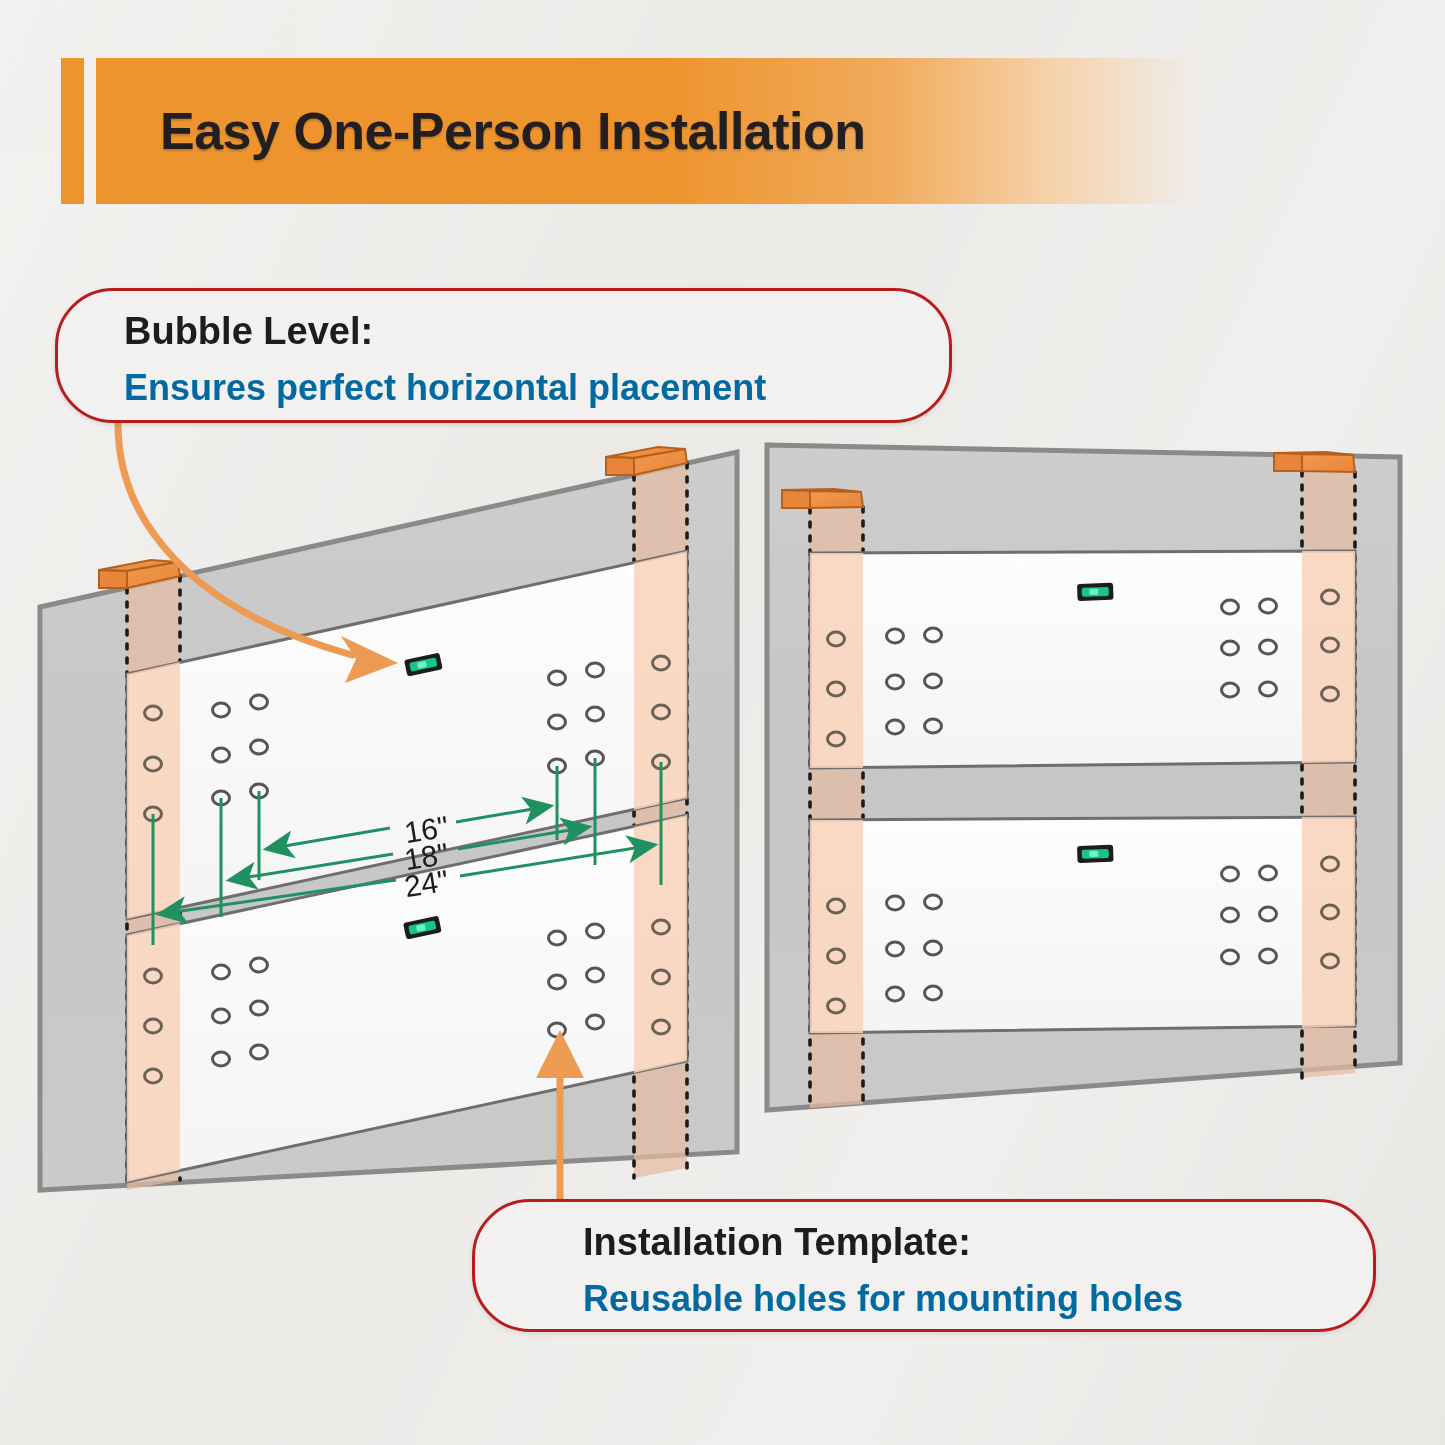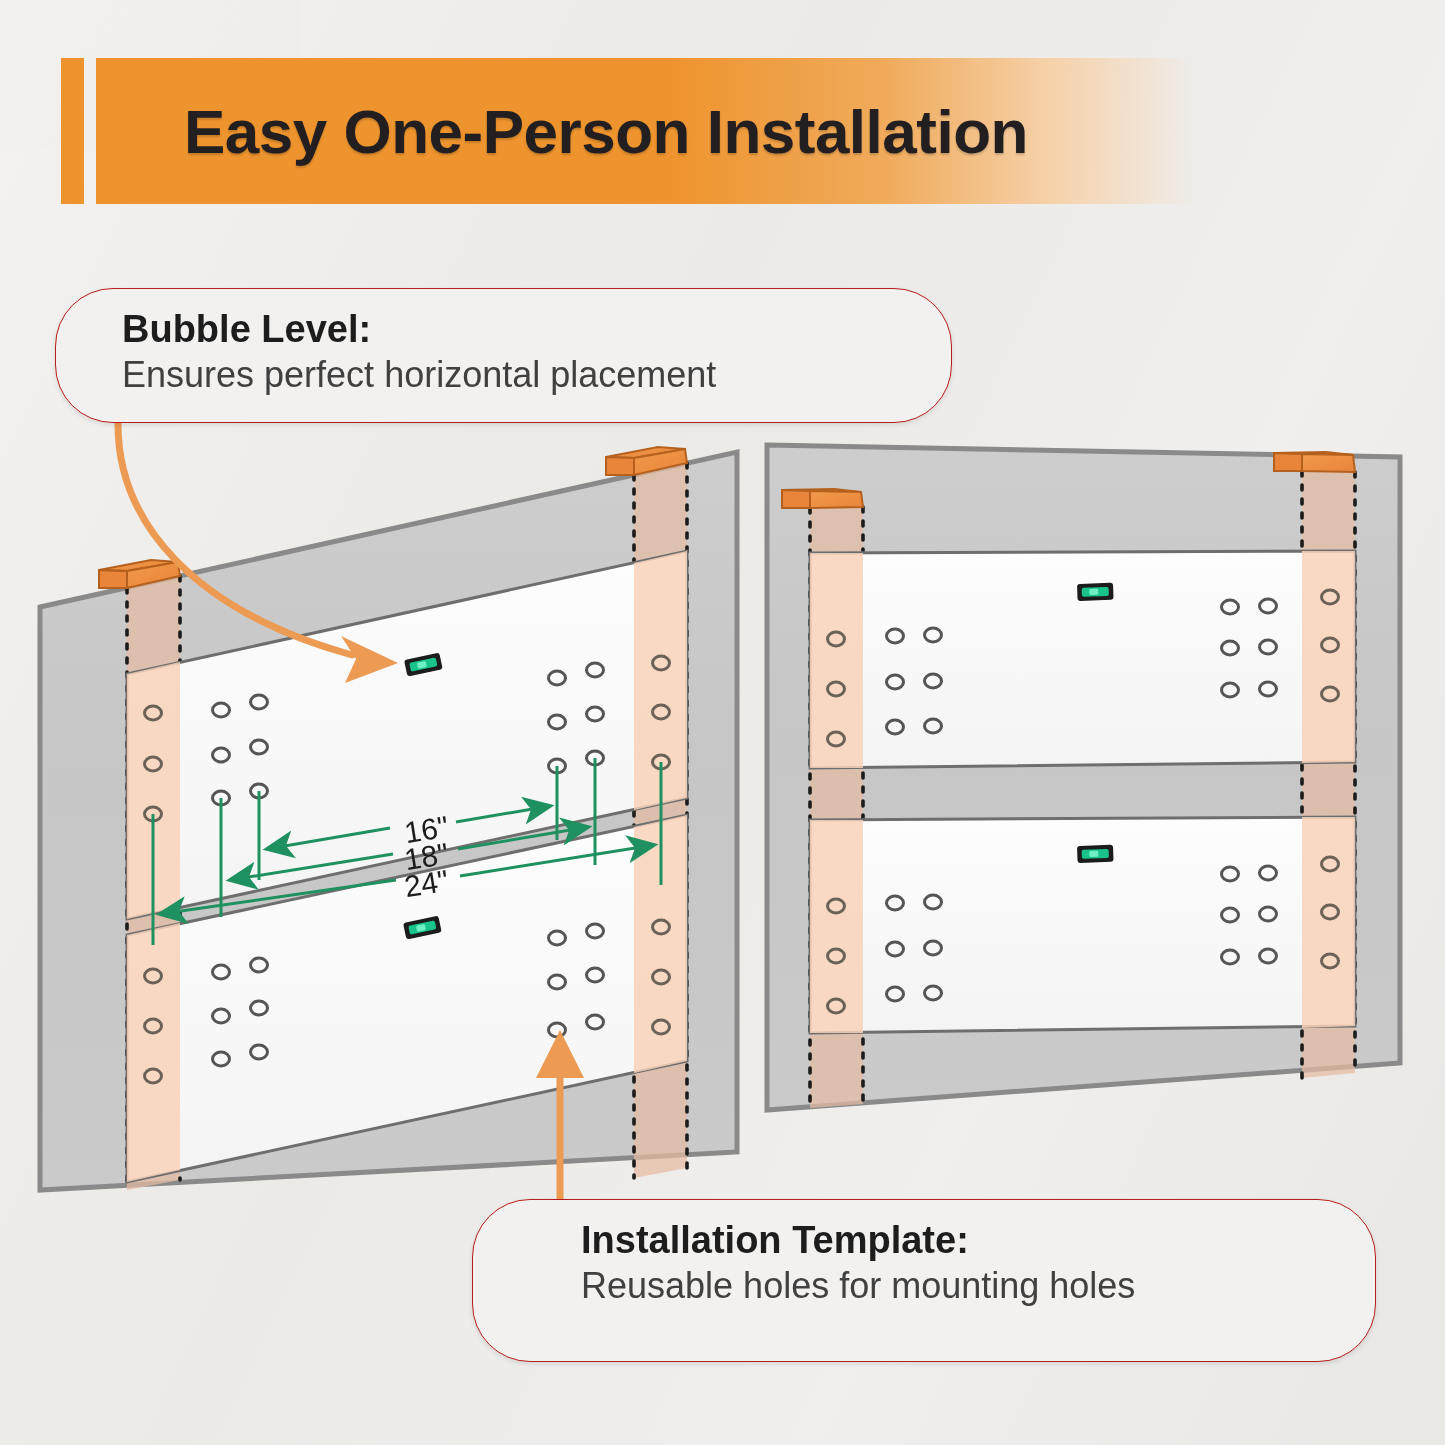--- a/index.html
+++ b/index.html
@@ -27,40 +27,39 @@
   #header-accent{
     position:absolute;left:61px;top:0;width:23px;height:146px;background:#ee942e;
   }
   #header-band{
     position:absolute;left:96px;top:0;width:1100px;height:146px;
     background:linear-gradient(90deg,#ee942e 0%,#ee942e 52%,#f0ab5c 72%,#f6d2ab 87%,rgba(246,226,206,0) 100%);
   }
   #header-title{
     position:absolute;left:160px;top:0;height:146px;
     display:flex;align-items:center;
-    font-size:62px;font-weight:bold;color:#231f20;letter-spacing:-.5px;
+    font-size:52px;font-weight:bold;color:#231f20;letter-spacing:-.5px;
     white-space:nowrap;
     text-shadow:0 2px 2px rgba(0,0,0,.18);
-    margin-left:24px;
   }
 
   
   .callout{
     position:absolute;
     background:#f2f1ef;
-    border:1px solid #b91c1c;
+    border:3px solid #b91c1c;
     border-radius:58px;
     box-sizing:border-box;
     padding:18px 40px 20px 66px;
     box-shadow:0 2px 5px rgba(0,0,0,.10);
   }
   .callout .title{font-size:38px;font-weight:bold;color:#1d1d1d;line-height:1.18;white-space:nowrap;}
-  .callout .desc{font-size:36px;font-weight:normal;color:#404040;line-height:1.2;white-space:nowrap;margin-top:1px;}
+  .callout .desc{font-size:36px;font-weight:bold;color:#0369a1;line-height:1.2;white-space:nowrap;margin-top:12px;}
   #callout-bubble{left:55px;top:288px;width:897px;height:135px;}
-  #callout-template{left:472px;top:1199px;width:904px;height:163px;padding-left:108px;}
+  #callout-template{left:472px;top:1199px;width:904px;height:133px;padding-left:108px;}
 
   
   #stage{position:absolute;left:0;top:0;width:1445px;height:1445px;}
 </style>
 </head>
 <body>
 
 <div id="bg-texture"></div>
 <svg id="noise" xmlns="http://www.w3.org/2000/svg">
   <defs>

